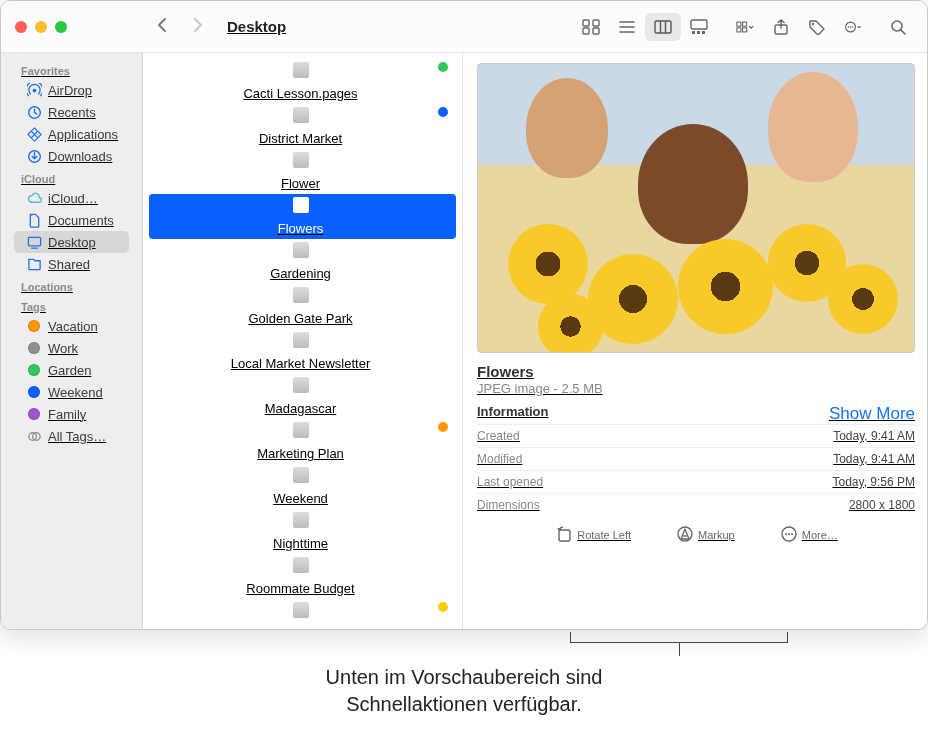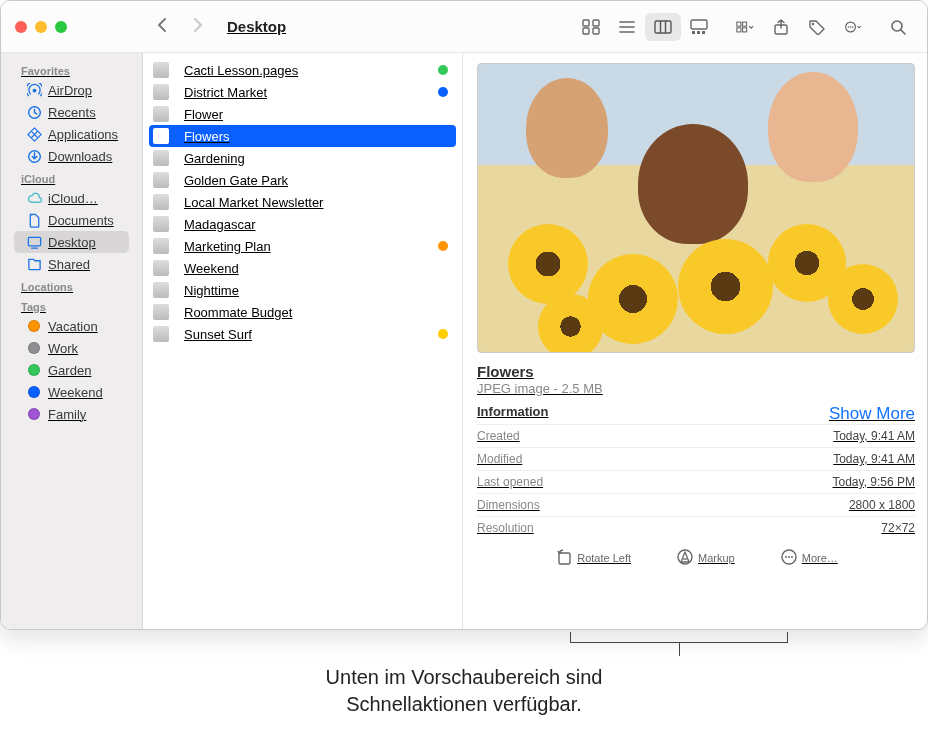--- a/index.html
+++ b/index.html
@@ -19,21 +19,21 @@
   .tb-btn svg { width: 18px; height: 16px; }
   .body { flex: 1; display: flex; overflow: hidden; }
   .sidebar { width: 142px; background: #efedee; border-right: 1px solid #d9d7d8; overflow-y: auto; padding: 6px 8px 10px; font-size: 13px; }
   .sb-head { font-size: 11px; color: #8b898a; font-weight: 600; padding: 6px 12px 2px; }
   .sb-item { display: flex; align-items: center; gap: 6px; padding: 3px 10px 3px 12px; color: #3a3a3a; border-radius: 5px; margin: 0 5px; }
   .sb-item.sel { background: #d8d6d7; }
   .sb-icon { width: 16px; height: 16px; display:flex; align-items:center; justify-content:center; }
   .sb-icon svg { width: 15px; height: 15px; }
   .tag-dot { width: 12px; height: 12px; border-radius: 50%; border: 1px solid rgba(0,0,0,0.15); }
   .filelist { width: 320px; border-right: 1px solid #e2e2e2; overflow-y: auto; padding: 6px 6px; font-size: 13px; }
-  .file { display: flex; align-items: center; gap: 15px; padding: 3px 8px 3px 4px; border-radius: 4px; position: relative; }
+  .file { display: flex; align-items: center; gap: 8px; padding: 3px 8px 3px 4px; border-radius: 4px; position: relative; flex-direction: column; }
   .file.sel { background: #0a60ff; color: #fff; }
   .ficon { width: 16px; height: 16px; border-radius: 2px; background: #ccc; display:flex;align-items:center;justify-content:center;font-size:8px;color:#555; }
   .ftag { width: 10px; height: 10px; border-radius: 50%; position: absolute; right: 8px; }
   .preview { flex: 1; display: flex; flex-direction: column; padding: 10px 12px 8px 14px; overflow: hidden; }
   .thumb { width: 100%; height: 290px; border: 1px solid #ccc; border-radius: 4px; overflow: hidden; position: relative; background: linear-gradient(#c9d9e6 0 35%, #e9d7a0 35% 100%); }
   .sunf-person{position:absolute;border-radius:50% 50% 45% 45%;}
   .pname { font-size: 15px; font-weight: 600; color: #333; margin-top: 10px; }
   .ptype { font-size: 13px; color: #888; margin-top: 1px; }
   .info-head { display: flex; justify-content: space-between; margin-top: 8px; font-size: 13px; }
   .info-head .ih { font-weight: 600; color: #333; }
@@ -240,20 +240,29 @@
             <span class="tag-dot" style="background:#0a60ff"></span>
           </span>
           <span>Weekend</span>
         </div>
         <div class="sb-item">
           <span class="sb-icon">
             <span class="tag-dot" style="background:#a055d5"></span>
           </span>
           <span>Family</span>
         </div>
+        <div class="sb-item">
+          <span class="sb-icon">
+            <svg viewBox="0 0 16 16">
+              <circle cx="6" cy="8" r="4" fill="none" stroke="#8e8e93" stroke-width="1.4"></circle>
+              <circle cx="10" cy="8" r="4" fill="none" stroke="#8e8e93" stroke-width="1.4"></circle>
+            </svg>
+          </span>
+          <span>All Tags…</span>
+        </div>
       </div>
     <div class="filelist" id="filelist">
         <div class="file">
           <span class="ficon" style="background: linear-gradient(rgb(221, 221, 221), rgb(187, 187, 187));"></span>
           <span>Cacti Lesson.pages</span>
           <span class="ftag" style="background: rgb(52, 199, 89);"></span>
         </div>
         <div class="file">
           <span class="ficon" style="background: linear-gradient(rgb(221, 221, 221), rgb(187, 187, 187));"></span>
           <span>District Market</span>
@@ -335,24 +344,20 @@
             <span class="val">Today, 9:41 AM</span>
           </div>
           <div class="info-row">
             <span>Last opened</span>
             <span class="val">Today, 9:56 PM</span>
           </div>
           <div class="info-row">
             <span>Dimensions</span>
             <span class="val">2800 x 1800</span>
           </div>
-          <div class="info-row">
-            <span>Resolution</span>
-            <span class="val">72×72</span>
-          </div>
         </div>
       <div class="qa" id="qa">
           <div class="qa-item">
             <span><svg viewBox="0 0 20 20">
                 <rect x="5" y="6" width="11" height="11" rx="1.5" fill="none" stroke="#666" stroke-width="1.4"></rect>
                 <path d="M9 3a5 5 0 0 0-4 3" fill="none" stroke="#666" stroke-width="1.4"></path>
                 <path d="M4 4l1 2 2-1" fill="none" stroke="#666" stroke-width="1.4" stroke-linejoin="round"></path>
               </svg></span>
             <span>Rotate Left</span>
           </div>

